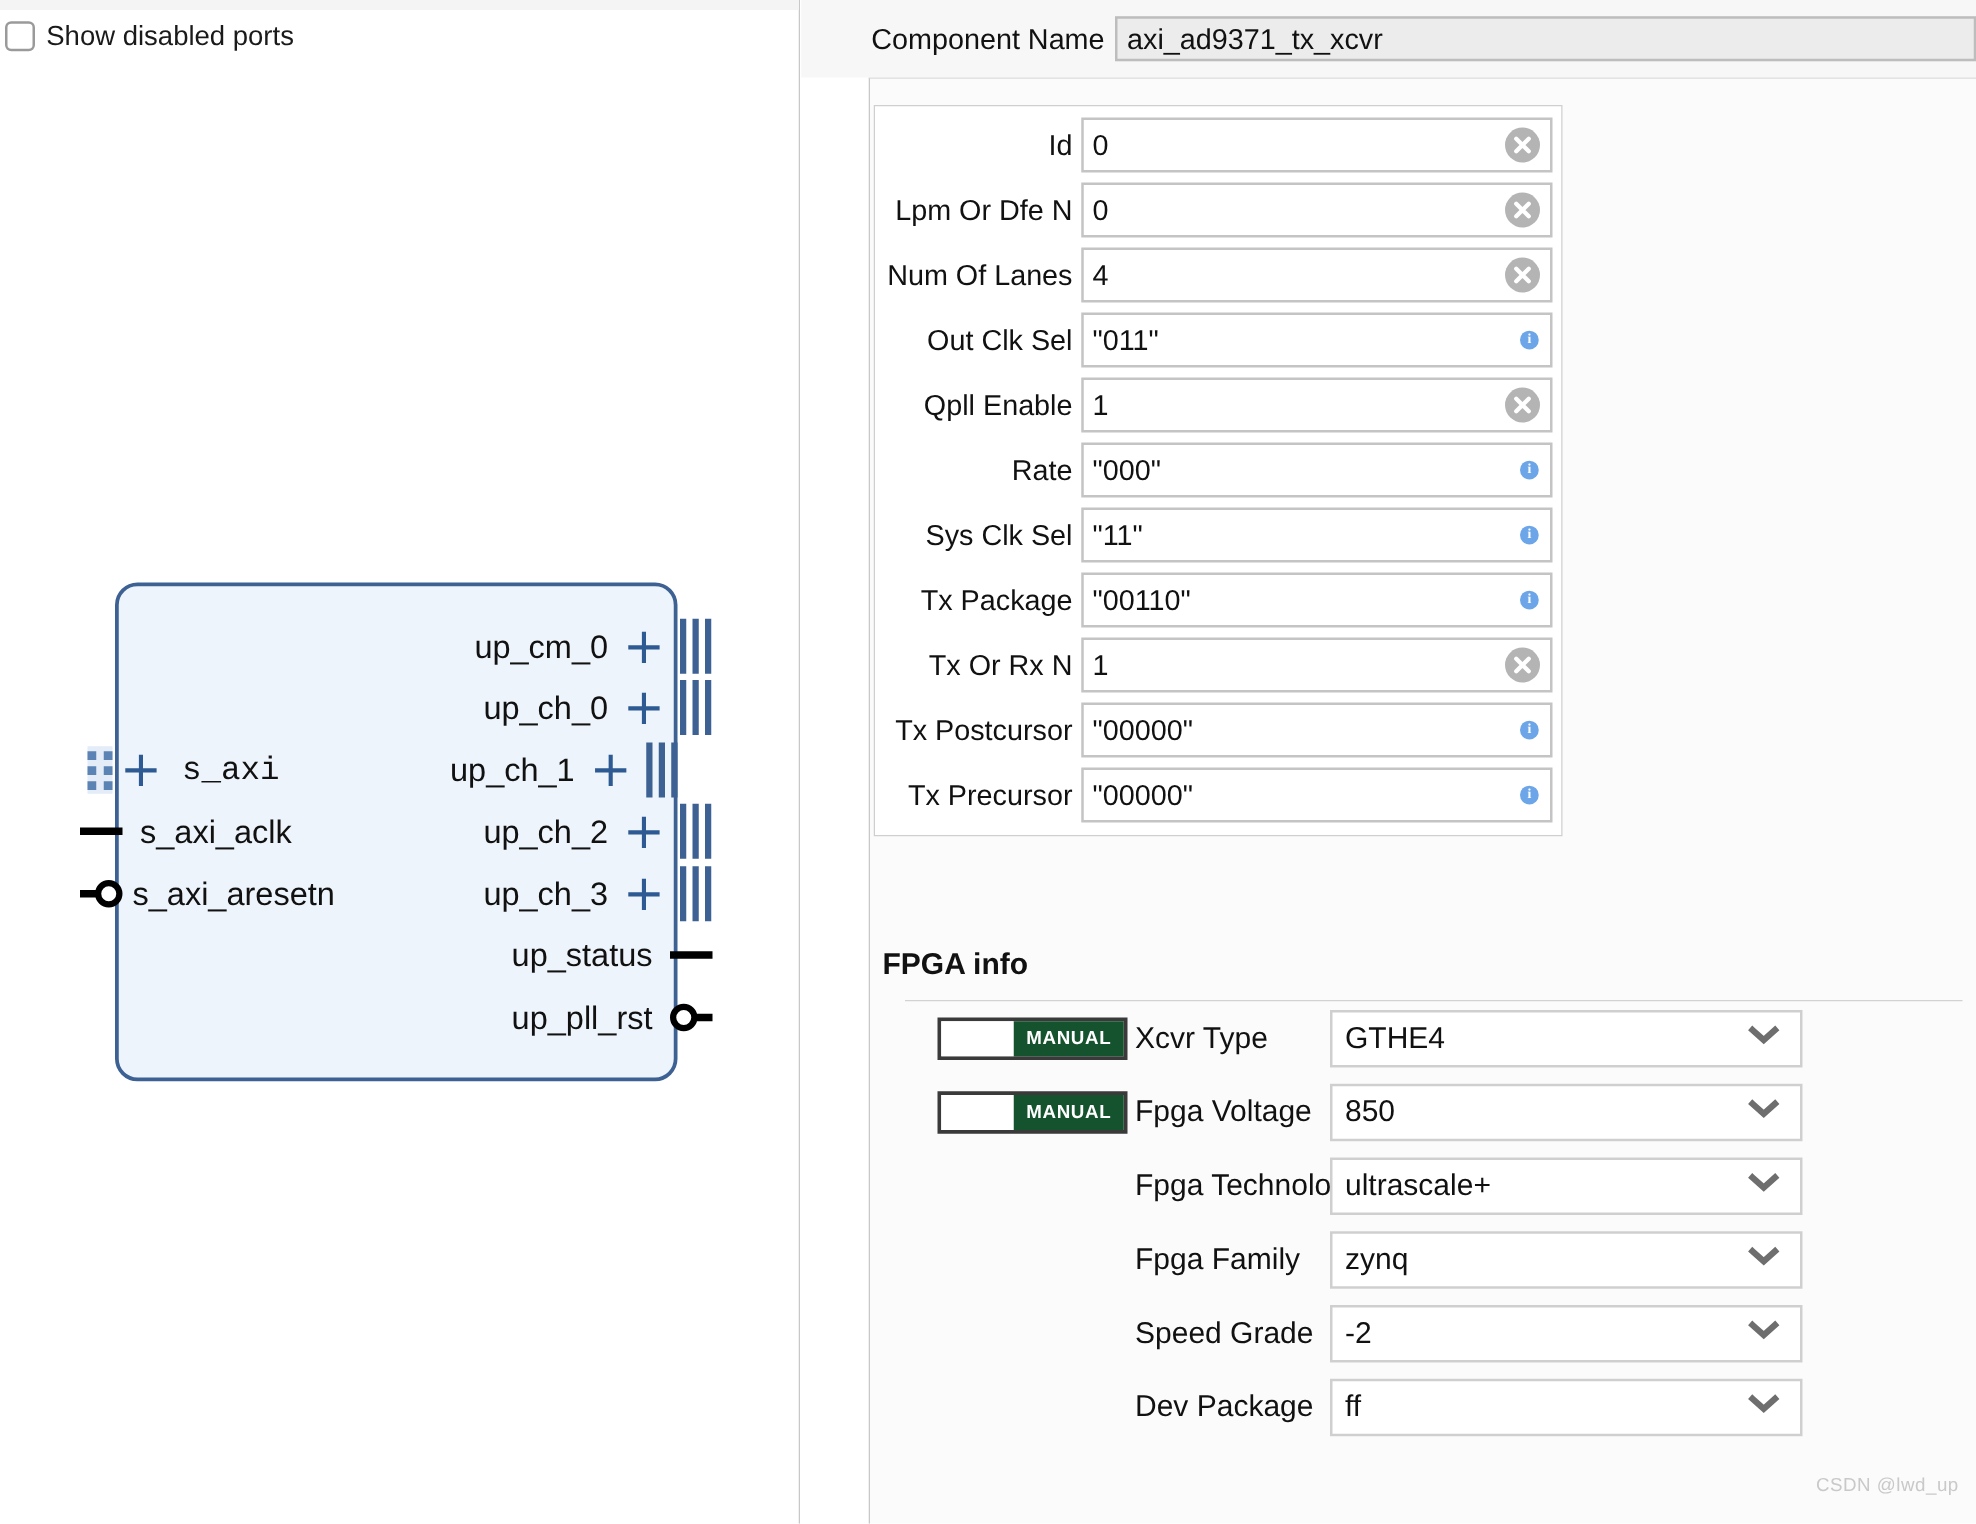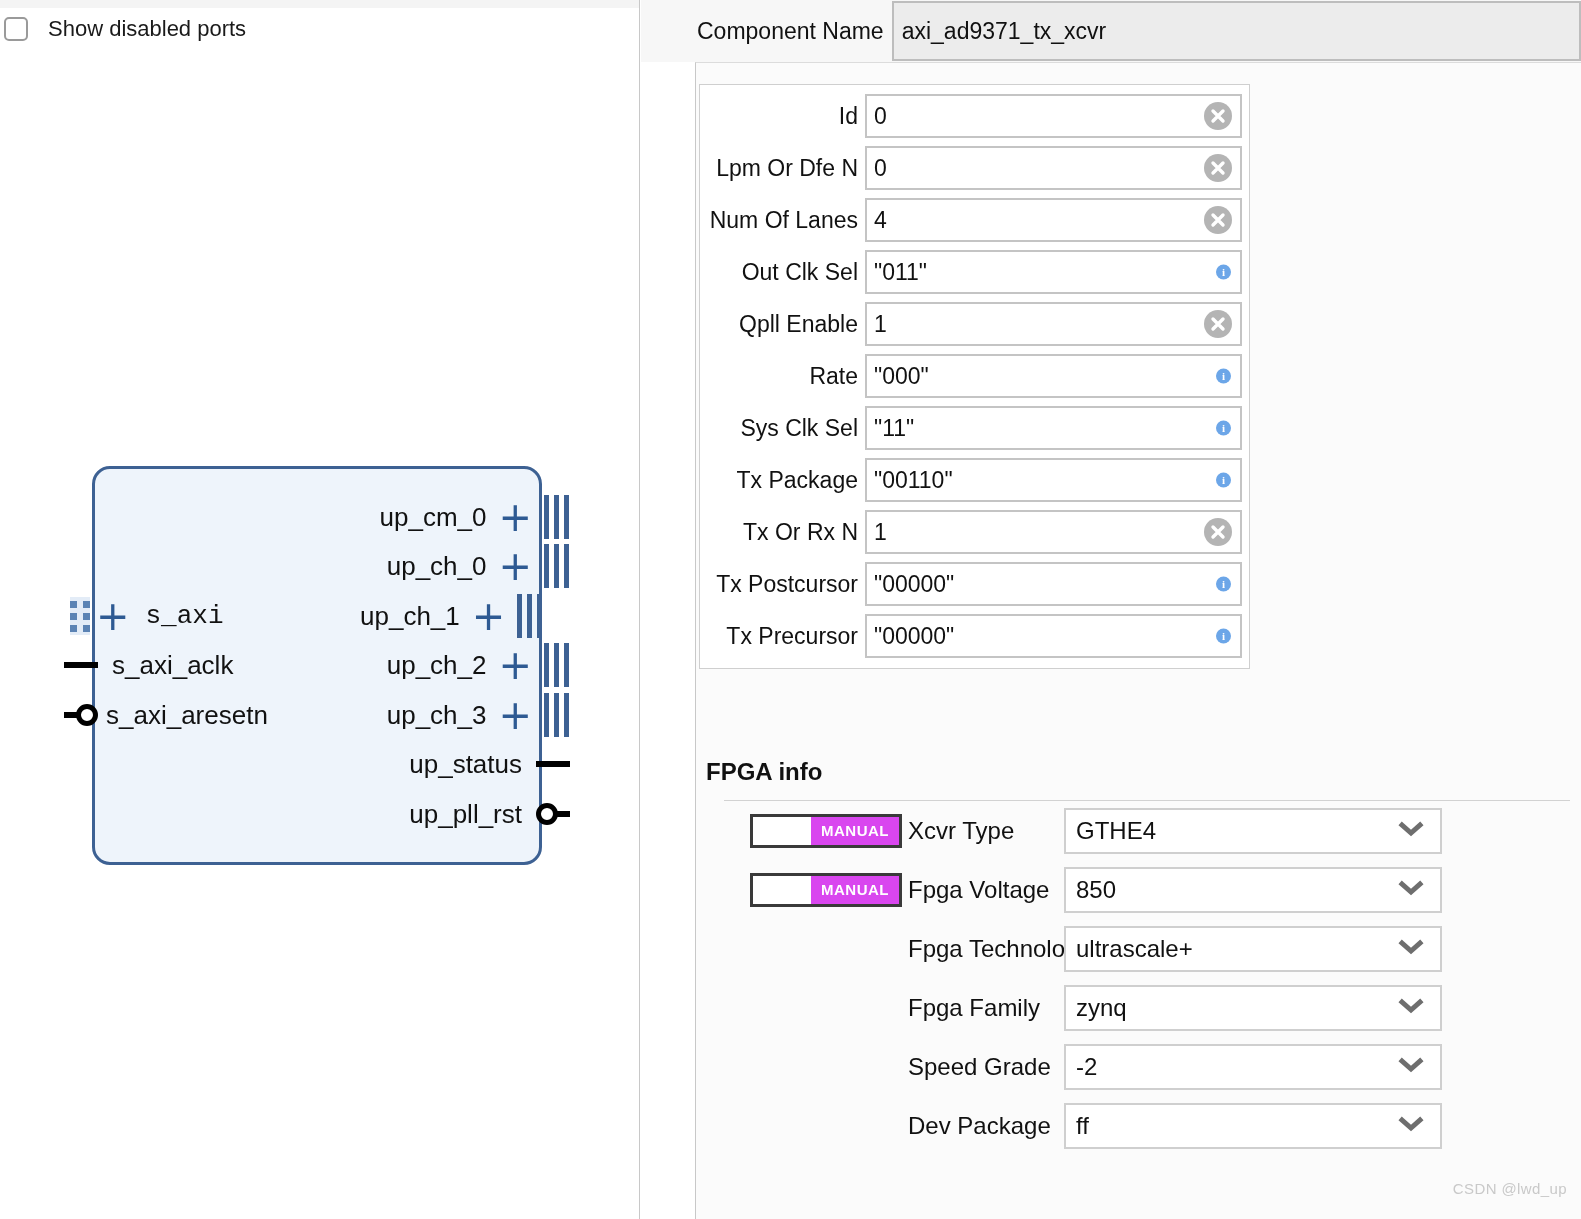--- a/index.html
+++ b/index.html
@@ -15,21 +15,21 @@
   #left-panel{
     position:absolute;left:0;top:0;width:640px;height:1219px;
     background:#ffffff;
     border-right:1px solid #c8c8c8;
     box-sizing:border-box;
   }
   #left-top-strip{
     position:absolute;left:0;top:0;width:639px;height:8px;background:#f4f4f4;
   }
   #show-disabled-row{
-    position:absolute;left:4px;top:16px;display:flex;align-items:center;gap:20px;
+    position:absolute;left:4px;top:16px;display:flex;align-items:center;gap:9px;
   }
   .chk{
     width:24px;height:24px;border:2px solid #9a9a9a;border-radius:5px;
     background:#fff;box-sizing:border-box;flex:none;
   }
   #show-disabled-label{font-size:22px;color:#1a1a1a;white-space:nowrap;}
 
   
   #ip-block-wrap{position:absolute;left:0;top:0;width:640px;height:1219px;}
   #ip-block{
@@ -70,21 +70,21 @@
     position:absolute;left:641px;top:0;width:940px;height:1219px;background:#ffffff;
   }
   #cname-row{
     position:absolute;left:0;top:0;width:940px;height:62px;
     background:#f7f7f7;display:flex;align-items:center;text-align:right;
   }
   #cname-label{
     font-size:23px;color:#111;margin-left:56px;white-space:nowrap;
   }
   #cname-field{
-    margin-left:8px;height:60px;flex:1;margin-right:0px;
+    margin-left:8px;height:36px;flex:1;margin-right:0px;
     background:#ececec;border:2px solid #bdbdbd;box-sizing:border-box;
     display:flex;align-items:center;padding-left:8px;font-size:23px;color:#111;
   }
 
   #params-panel{
     position:absolute;left:54px;top:62px;width:886px;height:1157px;
     background:#fbfbfb;border-left:1px solid #c8c8c8;border-top:1px solid #dcdcdc;
     box-sizing:border-box;
   }
 
@@ -131,21 +131,21 @@
   }
   .fpga-row{
     height:59px;display:flex;align-items:center;
   }
   .manual-toggle{
     width:152px;height:34px;border:3px solid #3a3a3a;box-sizing:border-box;
     display:flex;flex:none;margin-left:54px;
   }
   .manual-toggle .mt-off{flex:1;background:#ffffff;}
   .manual-toggle .mt-on{
-    width:88px;background:#d946ef;color:#ffffff;font-size:15px;font-weight:bold;
+    width:88px;background:#14532d;color:#ffffff;font-size:15px;font-weight:bold;
     letter-spacing:.5px;display:flex;align-items:center;justify-content:center;
   }
   .manual-spacer{width:152px;margin-left:54px;flex:none;}
   .fpga-label{
     font-size:24px;color:#111;white-space:nowrap;margin-left:6px;
   }
   .fpga-select{
     position:absolute;left:368px;width:378px;height:46px;
     background:#fff;border:2px solid #cfcfcf;box-sizing:border-box;
     display:flex;align-items:center;

